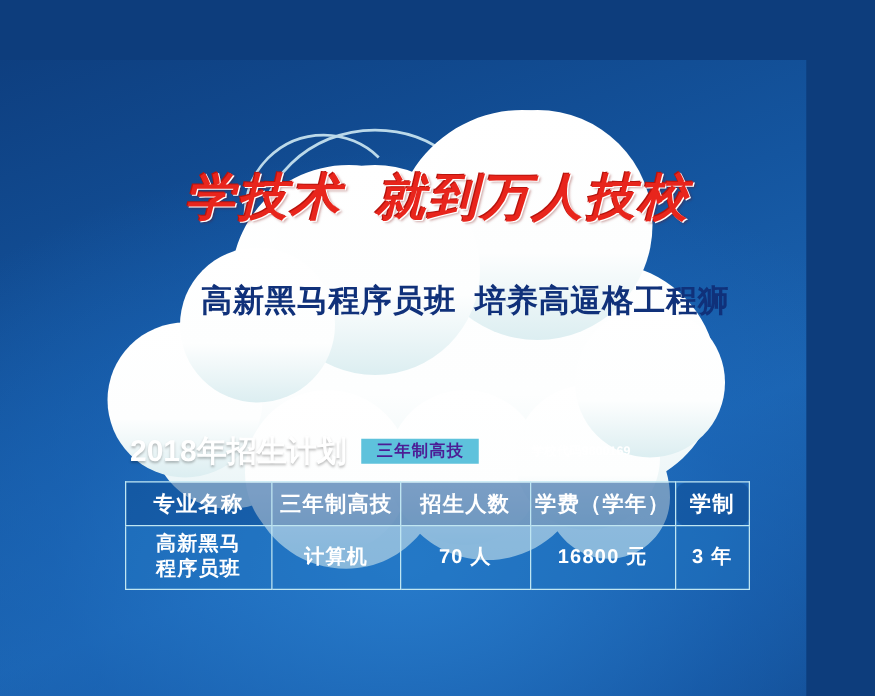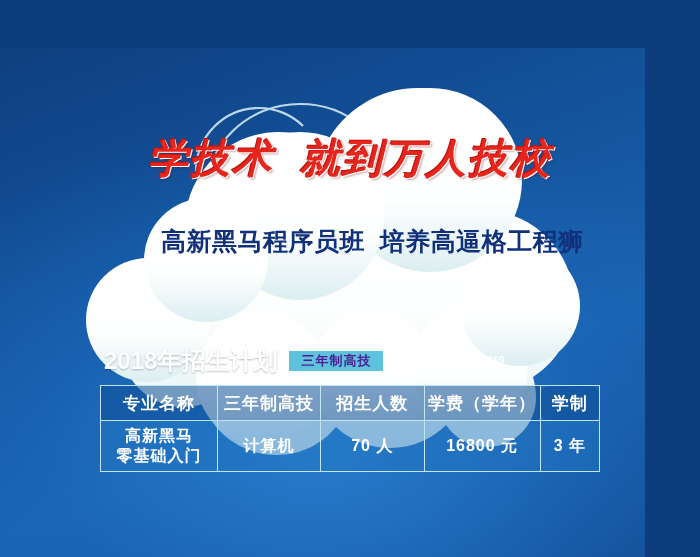--- a/index.html
+++ b/index.html
@@ -236,21 +236,21 @@
         <th class="col-dir">三年制高技</th>
         <th class="col-quota">招生人数</th>
         <th class="col-fee">学费（学年）</th>
         <th class="col-length">学制</th>
       </tr>
     </thead>
     <tbody>
       <tr>
         <td class="major-cell">
           <span>高新黑马</span>
-          <span>零基础入门</span>
+          <span>程序员班</span>
         </td>
         <td>计算机</td>
         <td>70 人</td>
         <td>16800 元</td>
         <td>3 年</td>
       </tr>
     </tbody>
   </table>
 
 

